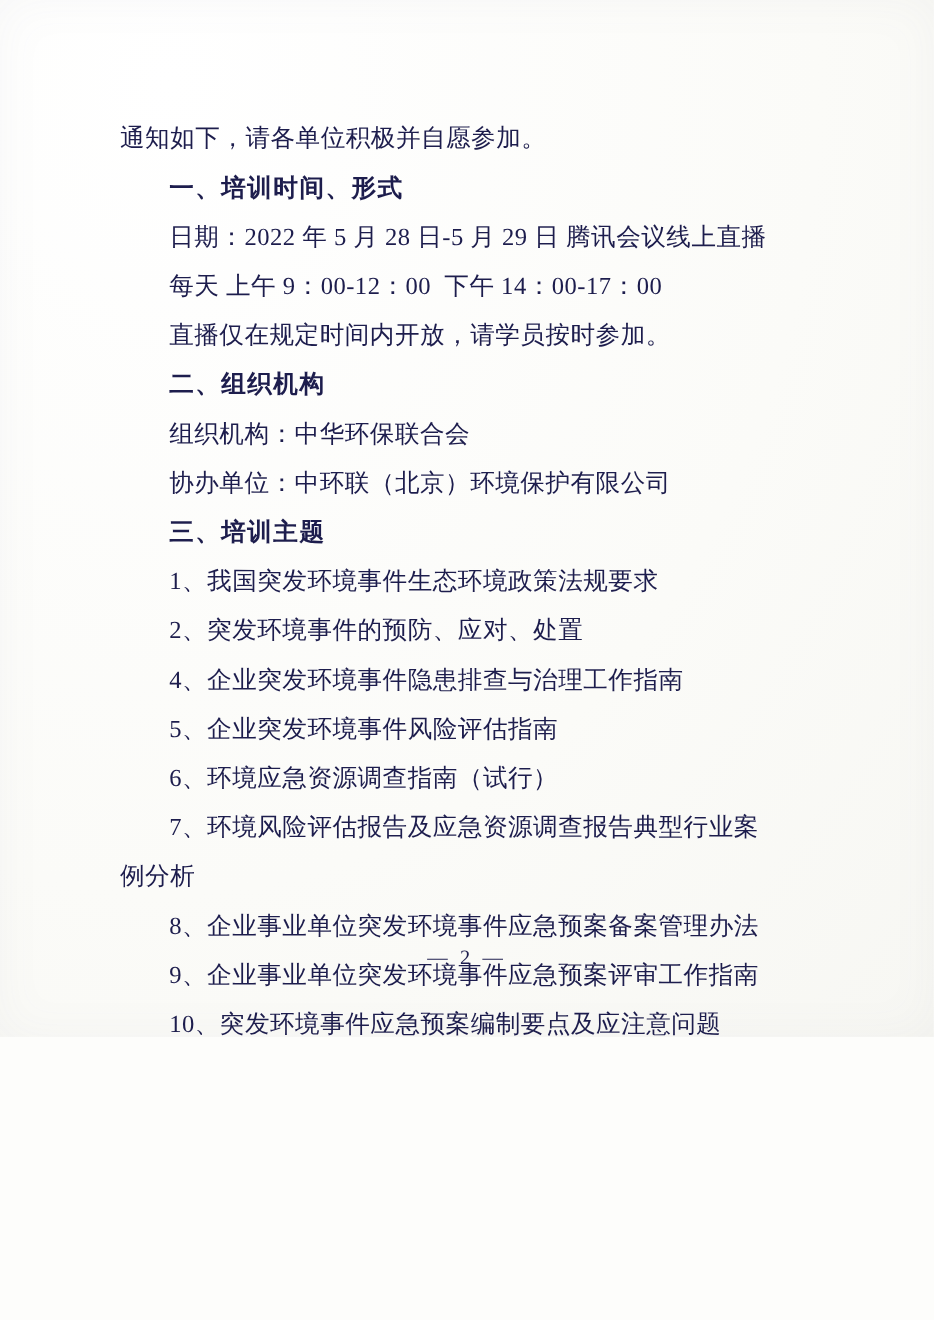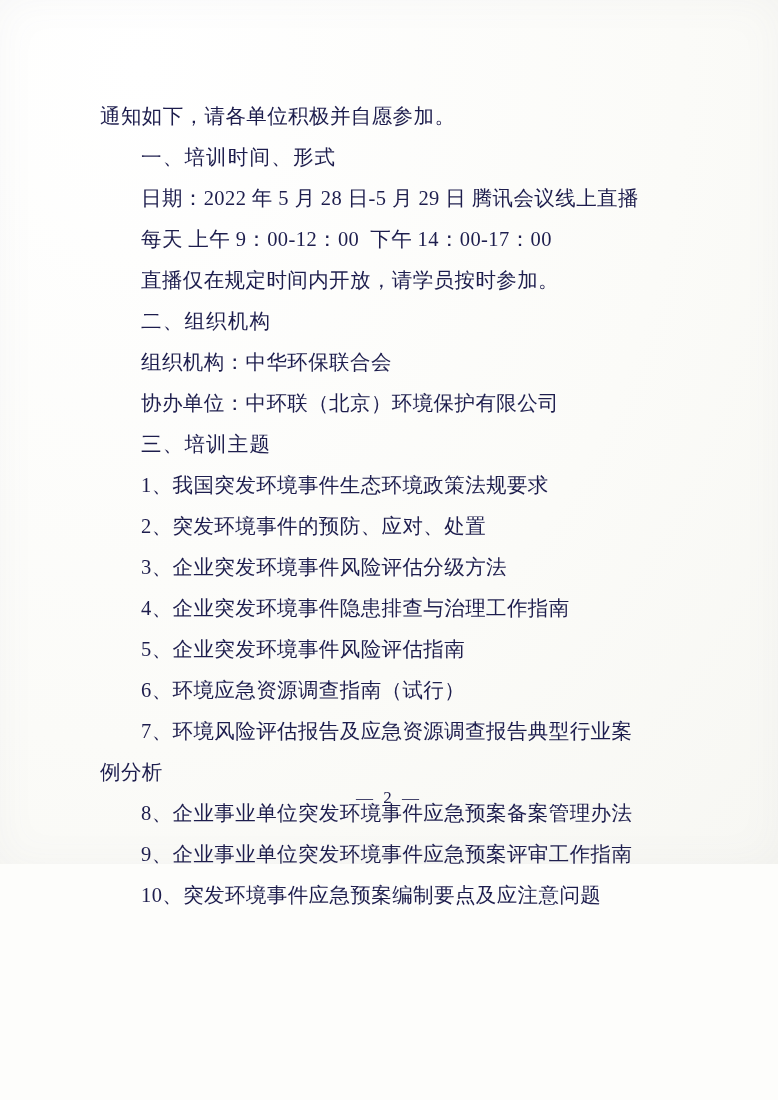--- a/index.html
+++ b/index.html
@@ -30,21 +30,21 @@
     letter-spacing: 0.4px;
   }
   .line {
     white-space: pre-wrap;
     margin: 0;
   }
   .indent-1 {
     text-indent: 41px;
   }
   .heading {
-    font-weight: normal;
+    font-weight: bold;
     text-indent: 41px;
     letter-spacing: 1.2px;
   }
   .no-indent {
     text-indent: 0;
   }
   .footer {
     position: absolute;
     left: 0;
     right: 0;
@@ -70,21 +70,20 @@
     <p class="line heading">一、培训时间、形式</p>
     <p class="line indent-1">日期：2022 年 5 月 28 日-5 月 29 日 腾讯会议线上直播</p>
     <p class="line indent-1">每天 上午 9：00-12：00  下午 14：00-17：00</p>
     <p class="line indent-1">直播仅在规定时间内开放，请学员按时参加。</p>
     <p class="line heading">二、组织机构</p>
     <p class="line indent-1">组织机构：中华环保联合会</p>
     <p class="line indent-1">协办单位：中环联（北京）环境保护有限公司</p>
     <p class="line heading">三、培训主题</p>
     <p class="line indent-1">1、我国突发环境事件生态环境政策法规要求</p>
     <p class="line indent-1">2、突发环境事件的预防、应对、处置</p>
-    <p class="line indent-1">3、企业突发环境事件风险评估分级方法</p>
     <p class="line indent-1">4、企业突发环境事件隐患排查与治理工作指南</p>
     <p class="line indent-1">5、企业突发环境事件风险评估指南</p>
     <p class="line indent-1">6、环境应急资源调查指南（试行）</p>
     <p class="line indent-1">7、环境风险评估报告及应急资源调查报告典型行业案</p>
     <p class="line no-indent">例分析</p>
     <p class="line indent-1">8、企业事业单位突发环境事件应急预案备案管理办法</p>
     <p class="line indent-1">9、企业事业单位突发环境事件应急预案评审工作指南</p>
     <p class="line indent-1">10、突发环境事件应急预案编制要点及应注意问题</p>
   </div>
   <div class="footer">— 2 —</div>

